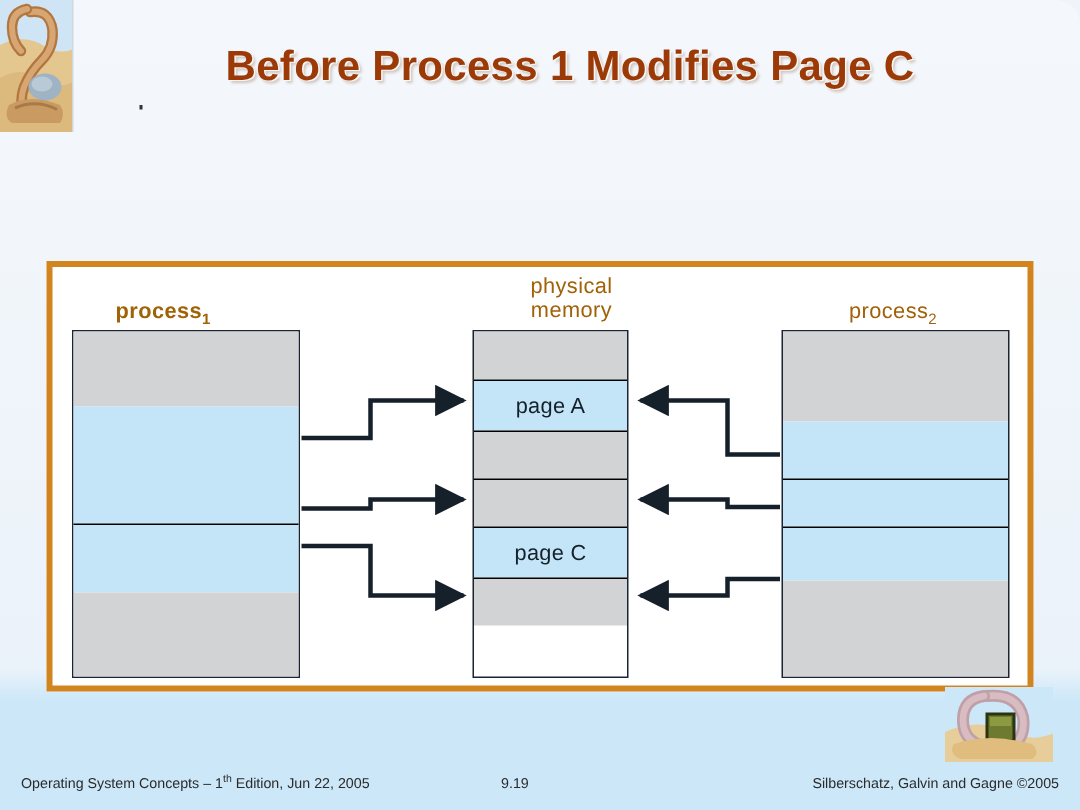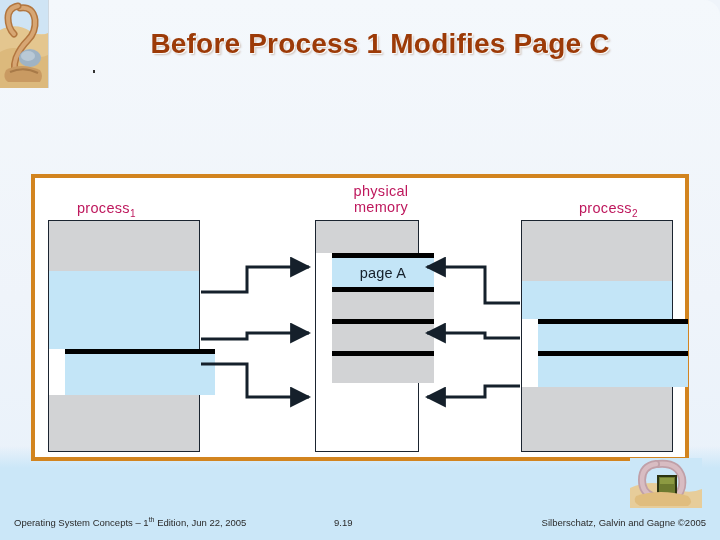--- a/index.html
+++ b/index.html
@@ -77,46 +77,46 @@
   }
   #figure-inner {
     position: absolute;
     inset: 0;
   }
 
   
   .col-label {
     position: absolute;
     font-size: 14.5px;
-    color: #be185d;
+    color: #a16207;
     font-family: "Liberation Sans", sans-serif;
     white-space: nowrap;
     letter-spacing: .3px;
   }
   .col-label .sub {
     font-size: 10px;
     vertical-align: sub;
   }
-  #label-process1 { left: 42px; top: 22px; }
+  #label-process1 { left: 42px; top: 22px; font-weight: bold; }
   #label-physmem  { left: 296px; top: 5px; width: 100px; text-align: center; line-height: 16px; }
-  #label-process2 { left: 544px; top: 22px; }
+  #label-process2 { left: 531px; top: 22px; }
 
   
   .mem-col {
     position: absolute;
     box-sizing: border-box;
   }
   .band {
     position: relative;
     width: 100%;
     box-sizing: border-box;
   }
   .band.gray { background: #d2d3d5; }
   .band.blue { background: #c3e5f7; }
-  .band.sep-top { border-top: 5px solid #000000; margin-left: 16px; }
+  .band.sep-top { border-top: 1px solid #000000; }
 
   
   #col-process1 {
     left: 13px; top: 42px;
     width: 152px; height: 232px;
     border: 1px solid #1b2430;
   }
   
   #col-physmem {
     left: 280px; top: 42px;
@@ -220,20 +220,23 @@
         <div class="band gray" style="height:56px"></div>
       </div>
 
       <div class="mem-col" id="col-physmem">
         <div class="band gray" style="height:32px"></div>
         <div class="band blue sep-top" style="height:34px">
           <span class="page-label">page A</span>
         </div>
         <div class="band gray sep-top" style="height:32px"></div>
         <div class="band gray sep-top" style="height:32px"></div>
+        <div class="band blue sep-top" style="height:34px">
+          <span class="page-label">page C</span>
+        </div>
         <div class="band gray sep-top" style="height:32px"></div>
       </div>
 
       <div class="mem-col" id="col-process2">
         <div class="band gray" style="height:60px"></div>
         <div class="band blue" style="height:38px"></div>
         <div class="band blue sep-top" style="height:32px"></div>
         <div class="band blue sep-top" style="height:36px"></div>
         <div class="band gray" style="height:64px"></div>
       </div>

